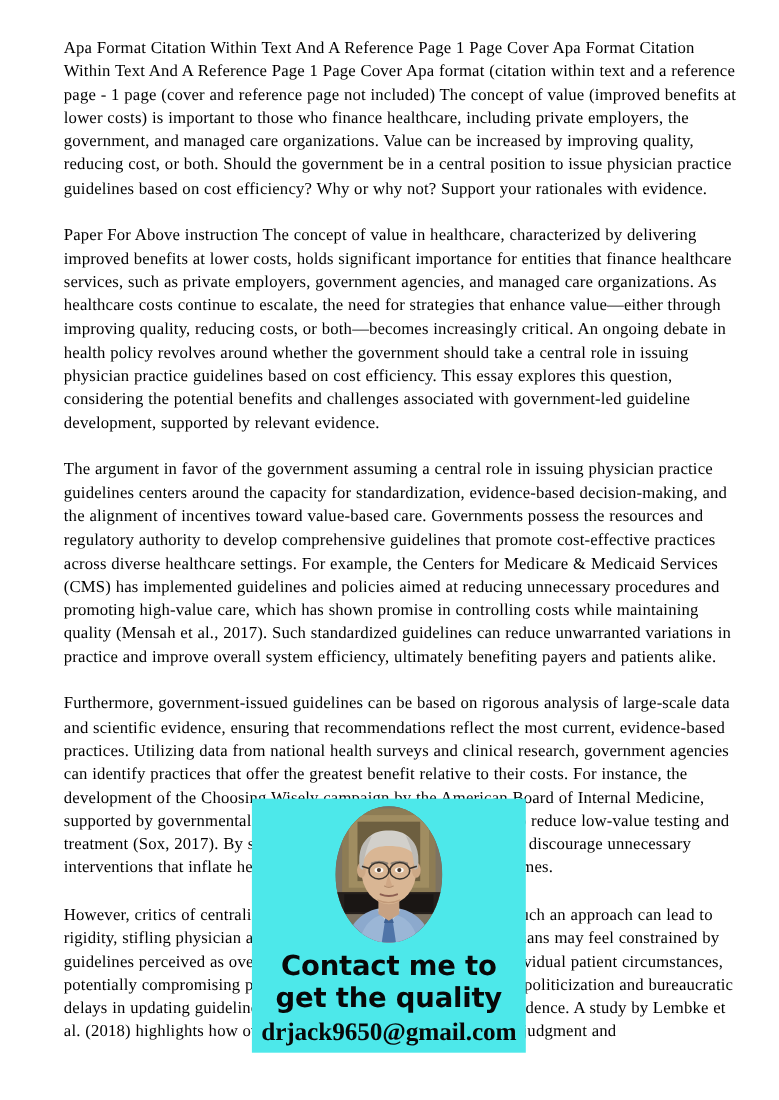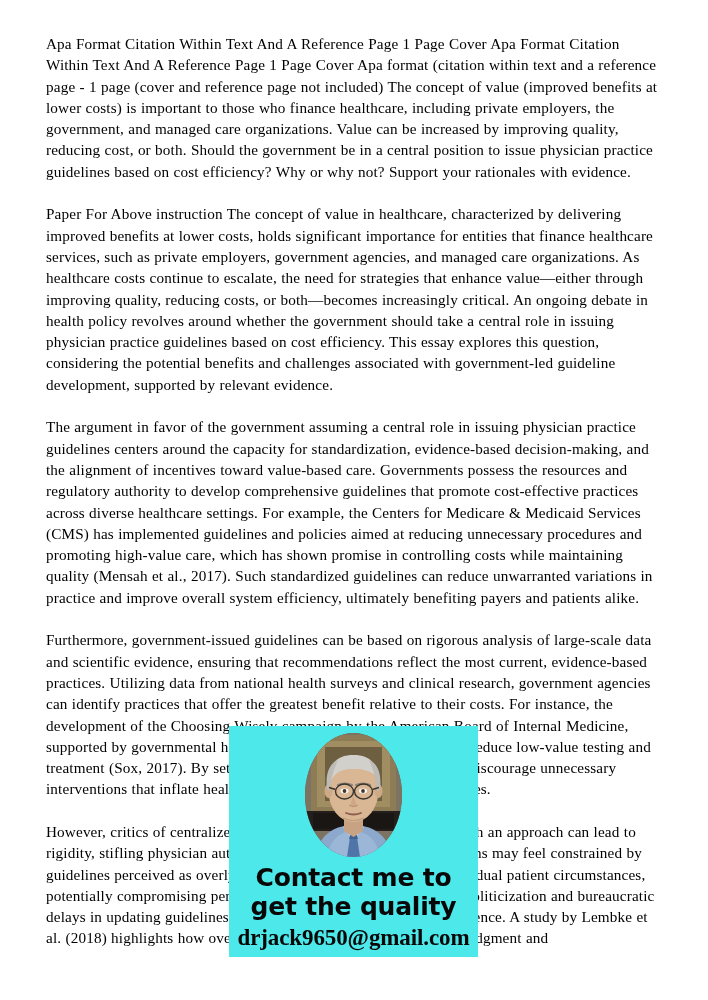--- a/index.html
+++ b/index.html
@@ -19,21 +19,21 @@
   #doc-page {
     position: absolute;
     left: 0; top: 0;
     width: 708px;
     height: 1000px;
     background: #ffffff;
   }
 
   #doc-body {
     position: absolute;
-    left: 46px;
+    left: 58px;
     top: 33px;
     width: 615px;
   }
 
   .para {
     margin: 0 0 21.3px 0;
     font-size: 15.2px;
     line-height: 21.3px;
     color: #000000;
     text-align: left;

